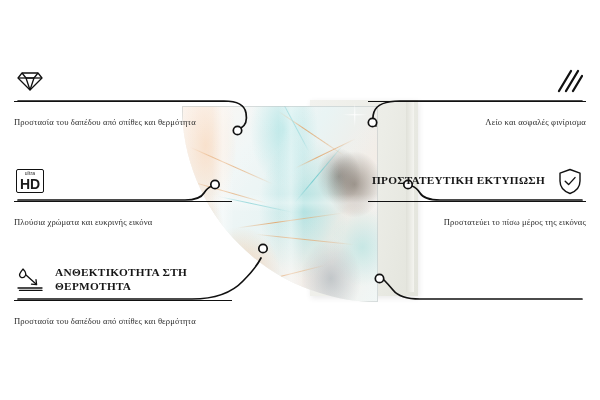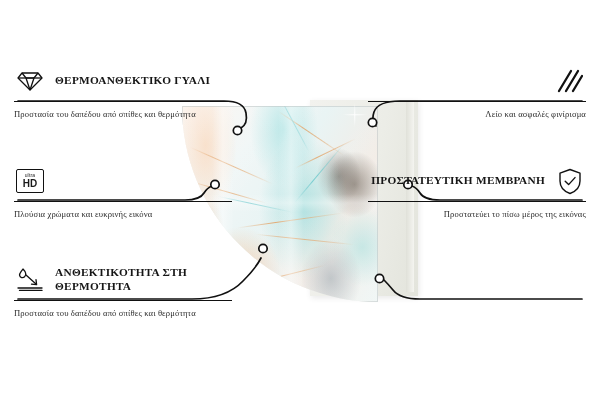--- a/index.html
+++ b/index.html
@@ -147,39 +147,39 @@
     color: #161616;
     font-weight: 700;
     font-family: "Liberation Serif", "DejaVu Serif", serif;
   }
   .feat-rule {
     height: 1.4px;
     background: #111;
     margin-top: 3px;
   }
   .feat-desc {
-    margin-top: 6px;
+    margin-top: 14px;
     font-size: 8.6px;
     line-height: 1.5;
     color: #2d2d2d;
     letter-spacing: .12px;
   }
 
   
   .hd-badge {
     width: 28px; height: 24px;
     border: 1.4px solid #111;
     border-radius: 2px;
     display:flex; flex-direction:column;
     align-items:center; justify-content:center;
     line-height: 1;
     font-family: "Liberation Sans", sans-serif;
   }
   .hd-badge .ultra { font-size: 5px; letter-spacing: .2px; }
-  .hd-badge .hd { font-size: 10px; font-weight: 700; margin-top: .5px; }
+  .hd-badge .hd { font-size: 14px; font-weight: 700; margin-top: .5px; }
 </style>
 </head>
 <body>
 
 <div id="stage">
 
   <div id="product-area">
     <div class="back-panel"></div>
     <div class="back-panel-edge"></div>
 
@@ -231,21 +231,20 @@
     <div class="feat-head">
       <span class="feat-icon">
         <svg width="26" height="22" viewBox="0 0 26 22" fill="none" stroke="#111" stroke-width="1.3" stroke-linejoin="round">
           <path d="M5 3 H21 L25 8 L13 20 L1 8 Z"></path>
           <path d="M1 8 H25"></path>
             <path d="M5 3 L9 8 L13 20"></path>
             <path d="M21 3 L17 8 L13 20"></path>
             <path d="M9 8 H17"></path>
         </svg>
       </span>
-      <span class="feat-title">ΘΕΡΜΟΑΝΘΕΚΤΙΚΟ ΓΥΑΛΙ</span>
     </div>
     <div class="feat-rule"></div>
     <div class="feat-desc">Προστασία του δαπέδου από σπίθες και θερμότητα</div>
   </div>
 
   <div class="feature left" style="top:164px">
     <div class="feat-head">
       <span class="feat-icon">
         <span class="hd-badge">
           <span class="ultra">ultra</span>
@@ -289,20 +288,20 @@
   </div>
 
   <div class="feature right" style="top:164px">
     <div class="feat-head">
       <span class="feat-icon">
         <svg width="24" height="27" viewBox="0 0 24 27" fill="none" stroke="#111" stroke-width="1.4" stroke-linecap="round" stroke-linejoin="round">
           <path d="M12 1.5 L22 5.2 V13 C22 19.4 17.4 23.6 12 25.5 C6.6 23.6 2 19.4 2 13 V5.2 Z"></path>
           <path d="M7.2 13.2 L10.6 16.6 L17 9.6"></path>
         </svg>
       </span>
-      <span class="feat-title">ΠΡΟΣΤΑΤΕΥΤΙΚΗ ΜΕΜΒΡΑΝΗ</span>
+      <span class="feat-title">ΠΡΟΣΤΑΤΕΥΤΙΚΗ ΕΚΤΥΠΩΣΗ</span>
     </div>
     <div class="feat-rule"></div>
     <div class="feat-desc">Προστατεύει το πίσω μέρος της εικόνας</div>
   </div>
 
 
 </div>
 
 </body></html>

